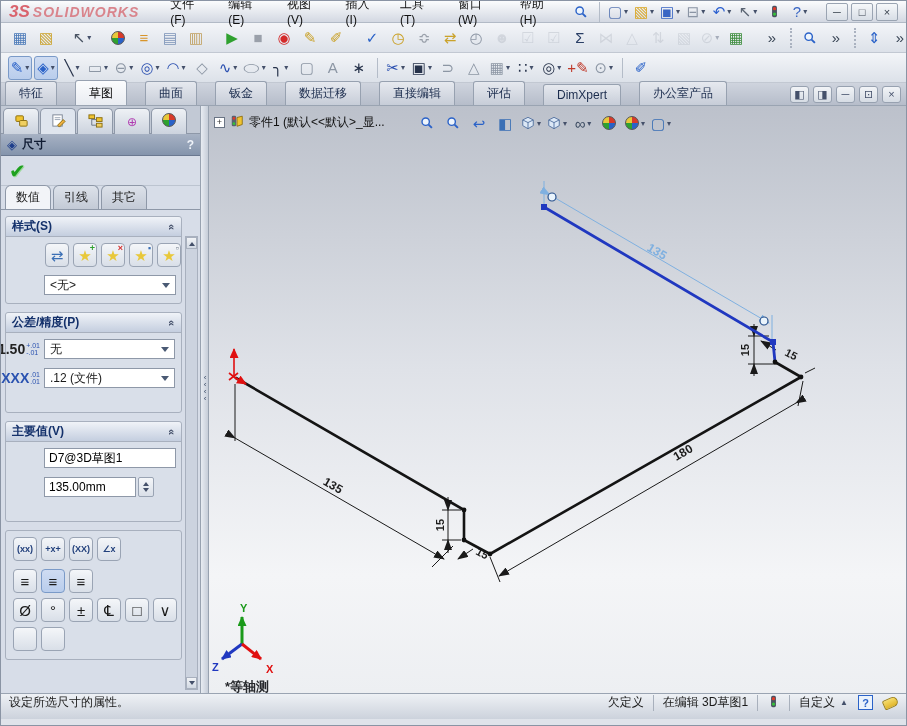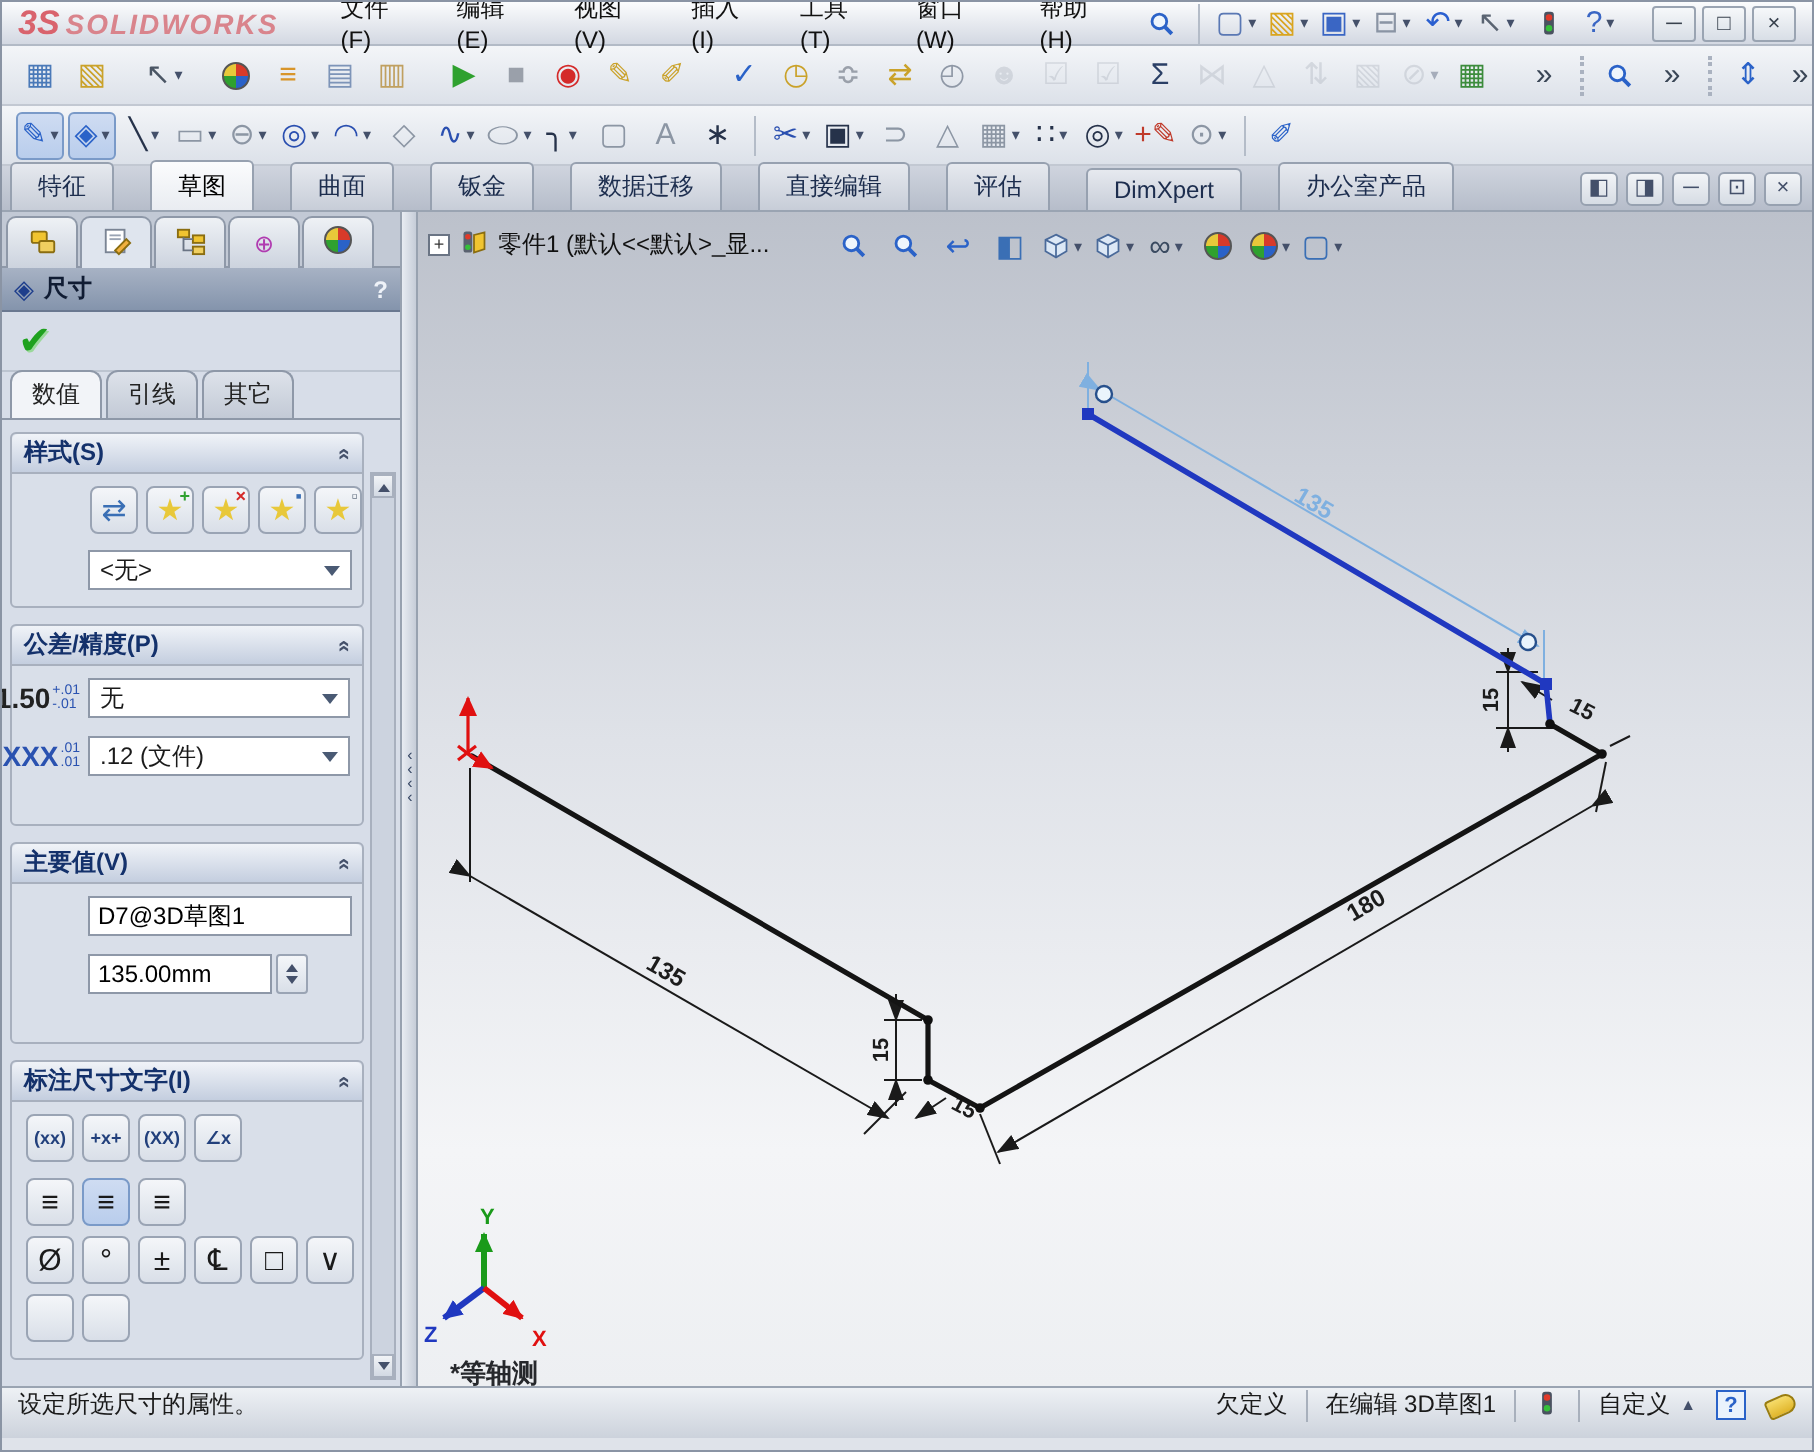--- a/index.html
+++ b/index.html
@@ -560,24 +560,20 @@
             <input class="pm-input" style="width: 92px;" value="135.00mm">
             <span class="spin">
                 <i class="up"></i>
                 <i class="dn"></i>
               </span>
           </div>
         </div>
       </div>
 
       <div class="section">
-        <div class="sec-h">
-          <span>标注尺寸文字(I)</span>
-          <span class="chev">«</span>
-        </div>
         <div class="sec-b">
           <div class="btnrow">
               <span class="tbtn">
                 <span class="glyph small">(xx)</span>
               </span>
               <span class="tbtn">
                 <span class="glyph small">+x+</span>
               </span>
               <span class="tbtn">
                 <span class="glyph small">(XX)</span>

